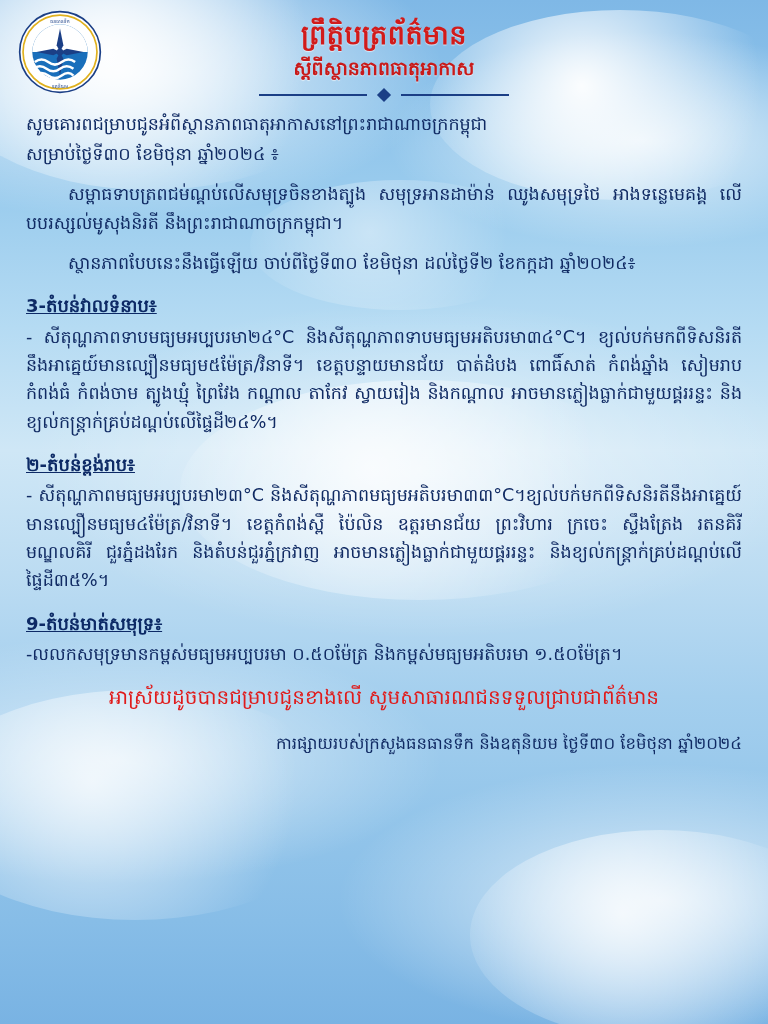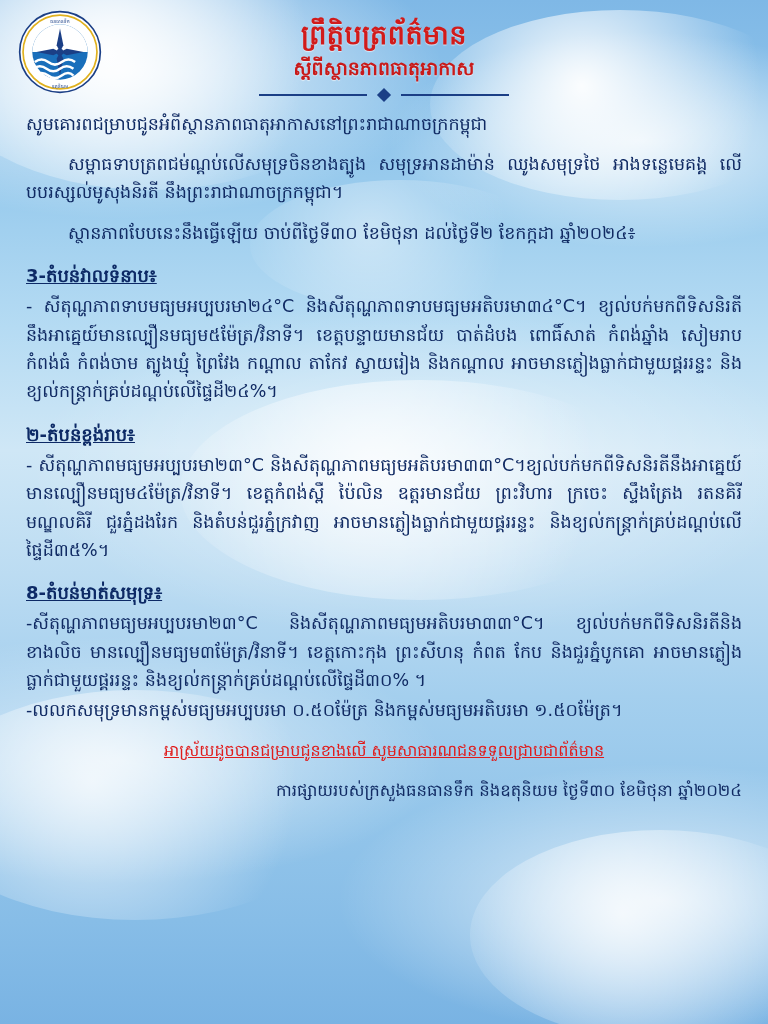--- a/index.html
+++ b/index.html
@@ -135,23 +135,22 @@
     text-decoration: underline;
   }
   .p-item {
     margin: 2px 0 0 0;
     text-align: justify;
   }
   .footer-red {
     margin-top: 14px;
     text-align: center;
     color: #e01b1b;
-    font-size: 16px;
+    font-size: 20px;
     line-height: 1.5;
-    text-decoration: underline;
   }
   .footer-blue {
     margin-top: 2px;
     text-align: right;
     color: #102a63;
     font-size: 16.5px;
     line-height: 1.5;
   }
 </style>
 </head>
@@ -196,32 +195,32 @@
       <div class="divider">
         <div class="bar left"></div>
         <div class="dot"></div>
         <div class="bar right"></div>
       </div>
     </div>
 
     <div class="body-text">
 
       <p class="p-center">សូមគោរពជម្រាបជូនអំពីស្ថានភាពធាតុអាកាសនៅព្រះរាជាណាចក្រកម្ពុជា</p>
+      <p class="p-center">សម្រាប់ថ្ងៃទី៣០ ខែមិថុនា ឆ្នាំ២០២៤ ៖</p>
 
       <p class="p-indent">សម្ពាធទាបត្រពជម់ណ្ដប់លើសមុទ្រចិនខាងត្បូង សមុទ្រអានដាម៉ាន់ ឈូងសមុទ្រថៃ អាងទន្លេមេគង្គ លើបបរស្សល់មូសុងនិរតី នឹងព្រះរាជាណាចក្រកម្ពុជា។</p>
       <p class="p-indent">ស្ថានភាពបែបនេះនឹងធ្វើឡើយ ចាប់ពីថ្ងៃទី៣០ ខែមិថុនា ដល់ថ្ងៃទី២ ខែកក្កដា ឆ្នាំ២០២៤៖</p>
 
       <p class="section-head"><span class="u">3-តំបន់វាលទំនាប៖</span></p>
       <p class="p-item">- សីតុណ្ហភាពទាបមធ្យមអប្បបរមា២៤°C និងសីតុណ្ហភាពទាបមធ្យមអតិបរមា៣៤°C។ ខ្យល់បក់មកពីទិសនិរតីនឹងអាគ្នេយ៍មានល្បឿនមធ្យម៥ម៉ែត្រ/វិនាទី។ ខេត្តបន្ទាយមានជ័យ បាត់ដំបង ពោធិ៍សាត់ កំពង់ឆ្នាំង សៀមរាប កំពង់ធំ កំពង់ចាម ត្បូងឃ្មុំ ព្រៃវែង កណ្ដាល តាកែវ ស្វាយរៀង និងកណ្ដាល អាចមានភ្លៀងធ្លាក់ជាមួយផ្គររន្ទះ និងខ្យល់កន្ត្រាក់គ្រប់ដណ្ដប់លើផ្ទៃដី២៤%។</p>
 
       <p class="section-head"><span class="u">២-តំបន់ខ្ពង់រាប៖</span></p>
       <p class="p-item">- សីតុណ្ហភាពមធ្យមអប្បបរមា២៣°C និងសីតុណ្ហភាពមធ្យមអតិបរមា៣៣°C។ខ្យល់បក់មកពីទិសនិរតីនឹងអាគ្នេយ៍មានល្បឿនមធ្យម៤ម៉ែត្រ/វិនាទី។ ខេត្តកំពង់ស្ពឺ ប៉ៃលិន ឧត្តរមានជ័យ ព្រះវិហារ ក្រចេះ ស្ទឹងត្រែង រតនគិរី មណ្ឌលគិរី ជួរភ្នំដងរែក និងតំបន់ជួរភ្នំក្រវាញ អាចមានភ្លៀងធ្លាក់ជាមួយផ្គររន្ទះ និងខ្យល់កន្ត្រាក់គ្រប់ដណ្ដប់លើផ្ទៃដី៣៥%។</p>
 
-      <p class="section-head"><span class="u">8-តំបន់មាត់សមុទ្រ៖</span></p>
-      <p class="p-item">-សីតុណ្ហភាពមធ្យមអប្បបរមា២៣°C និងសីតុណ្ហភាពមធ្យមអតិបរមា៣៣°C។ ខ្យល់បក់មកពីទិសនិរតីនិងខាងលិច មានល្បឿនមធ្យម៣ម៉ែត្រ/វិនាទី។ ខេត្តកោះកុង ព្រះសីហនុ កំពត កែប និងជួរភ្នំបូកគោ អាចមានភ្លៀងធ្លាក់ជាមួយផ្គររន្ទះ និងខ្យល់កន្ត្រាក់គ្រប់ដណ្ដប់លើផ្ទៃដី៣០% ។</p>
+      <p class="section-head"><span class="u">9-តំបន់មាត់សមុទ្រ៖</span></p>
       <p class="p-item">-លលកសមុទ្រមានកម្ពស់មធ្យមអប្បបរមា ០.៥០ម៉ែត្រ និងកម្ពស់មធ្យមអតិបរមា ១.៥០ម៉ែត្រ។</p>
 
       <p class="footer-red">អាស្រ័យដូចបានជម្រាបជូនខាងលើ សូមសាធារណជនទទួលជ្រាបជាព័ត៌មាន</p>
       <p class="footer-blue">ការផ្សាយរបស់ក្រសួងធនធានទឹក និងឧតុនិយម ថ្ងៃទី៣០ ខែមិថុនា ឆ្នាំ២០២៤</p>
 
     </div>
   </div>
 </div>
 
 </body></html>

